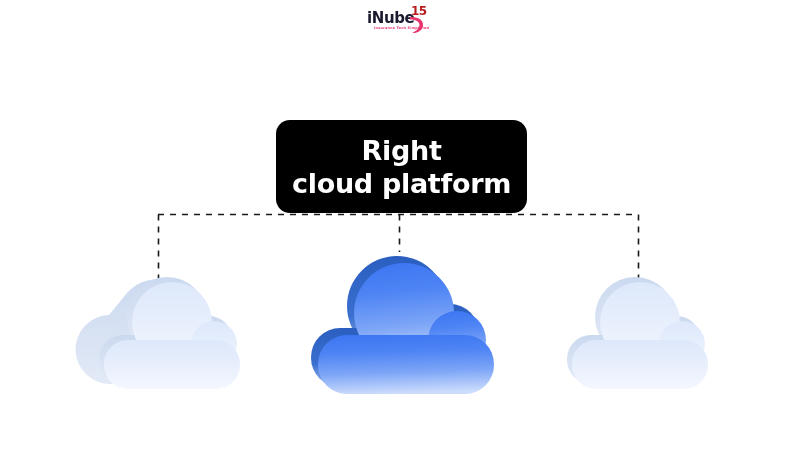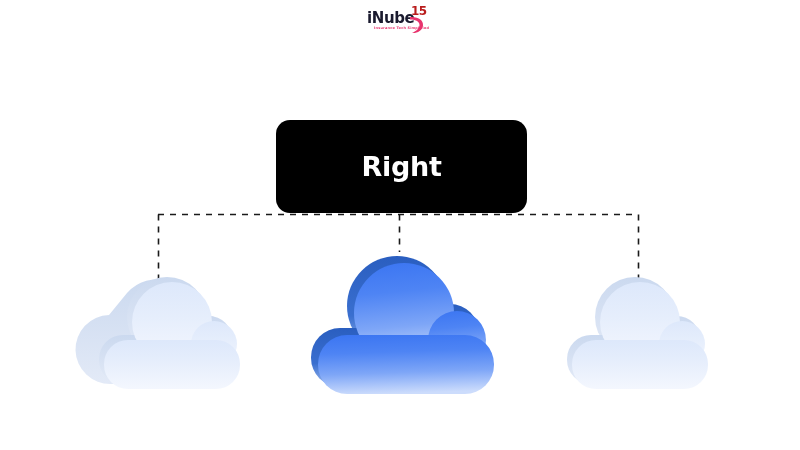--- a/index.html
+++ b/index.html
@@ -137,20 +137,21 @@
 
     <path d="M158.5 214.5 L158.5 288" stroke="#1a1a1a" stroke-width="1.6" fill="none" stroke-dasharray="6 6"></path>
 
     <path d="M399.5 214.5 L399.5 252" stroke="#1a1a1a" stroke-width="1.6" fill="none" stroke-dasharray="6 6"></path>
 
     <path d="M638.5 214.5 L638.5 288" stroke="#1a1a1a" stroke-width="1.6" fill="none" stroke-dasharray="6 6"></path>
   </svg>
 
   <div class="title-box">
     <div class="title-line">Right</div>
+    <div class="title-line">cloud platform</div>
   </div>
 
   <svg class="cloud cloud-left" viewBox="0 0 196 136">
     <defs>
       <linearGradient id="gradLight" x1="0" y1="0" x2="0" y2="1">
         <stop offset="0%" stop-color="#dde8fb"></stop>
         <stop offset="45%" stop-color="#e6eefc"></stop>
         <stop offset="100%" stop-color="#f4f7fe"></stop>
       </linearGradient>
       <linearGradient id="gradLightShadow" x1="0" y1="0" x2="0" y2="1">

